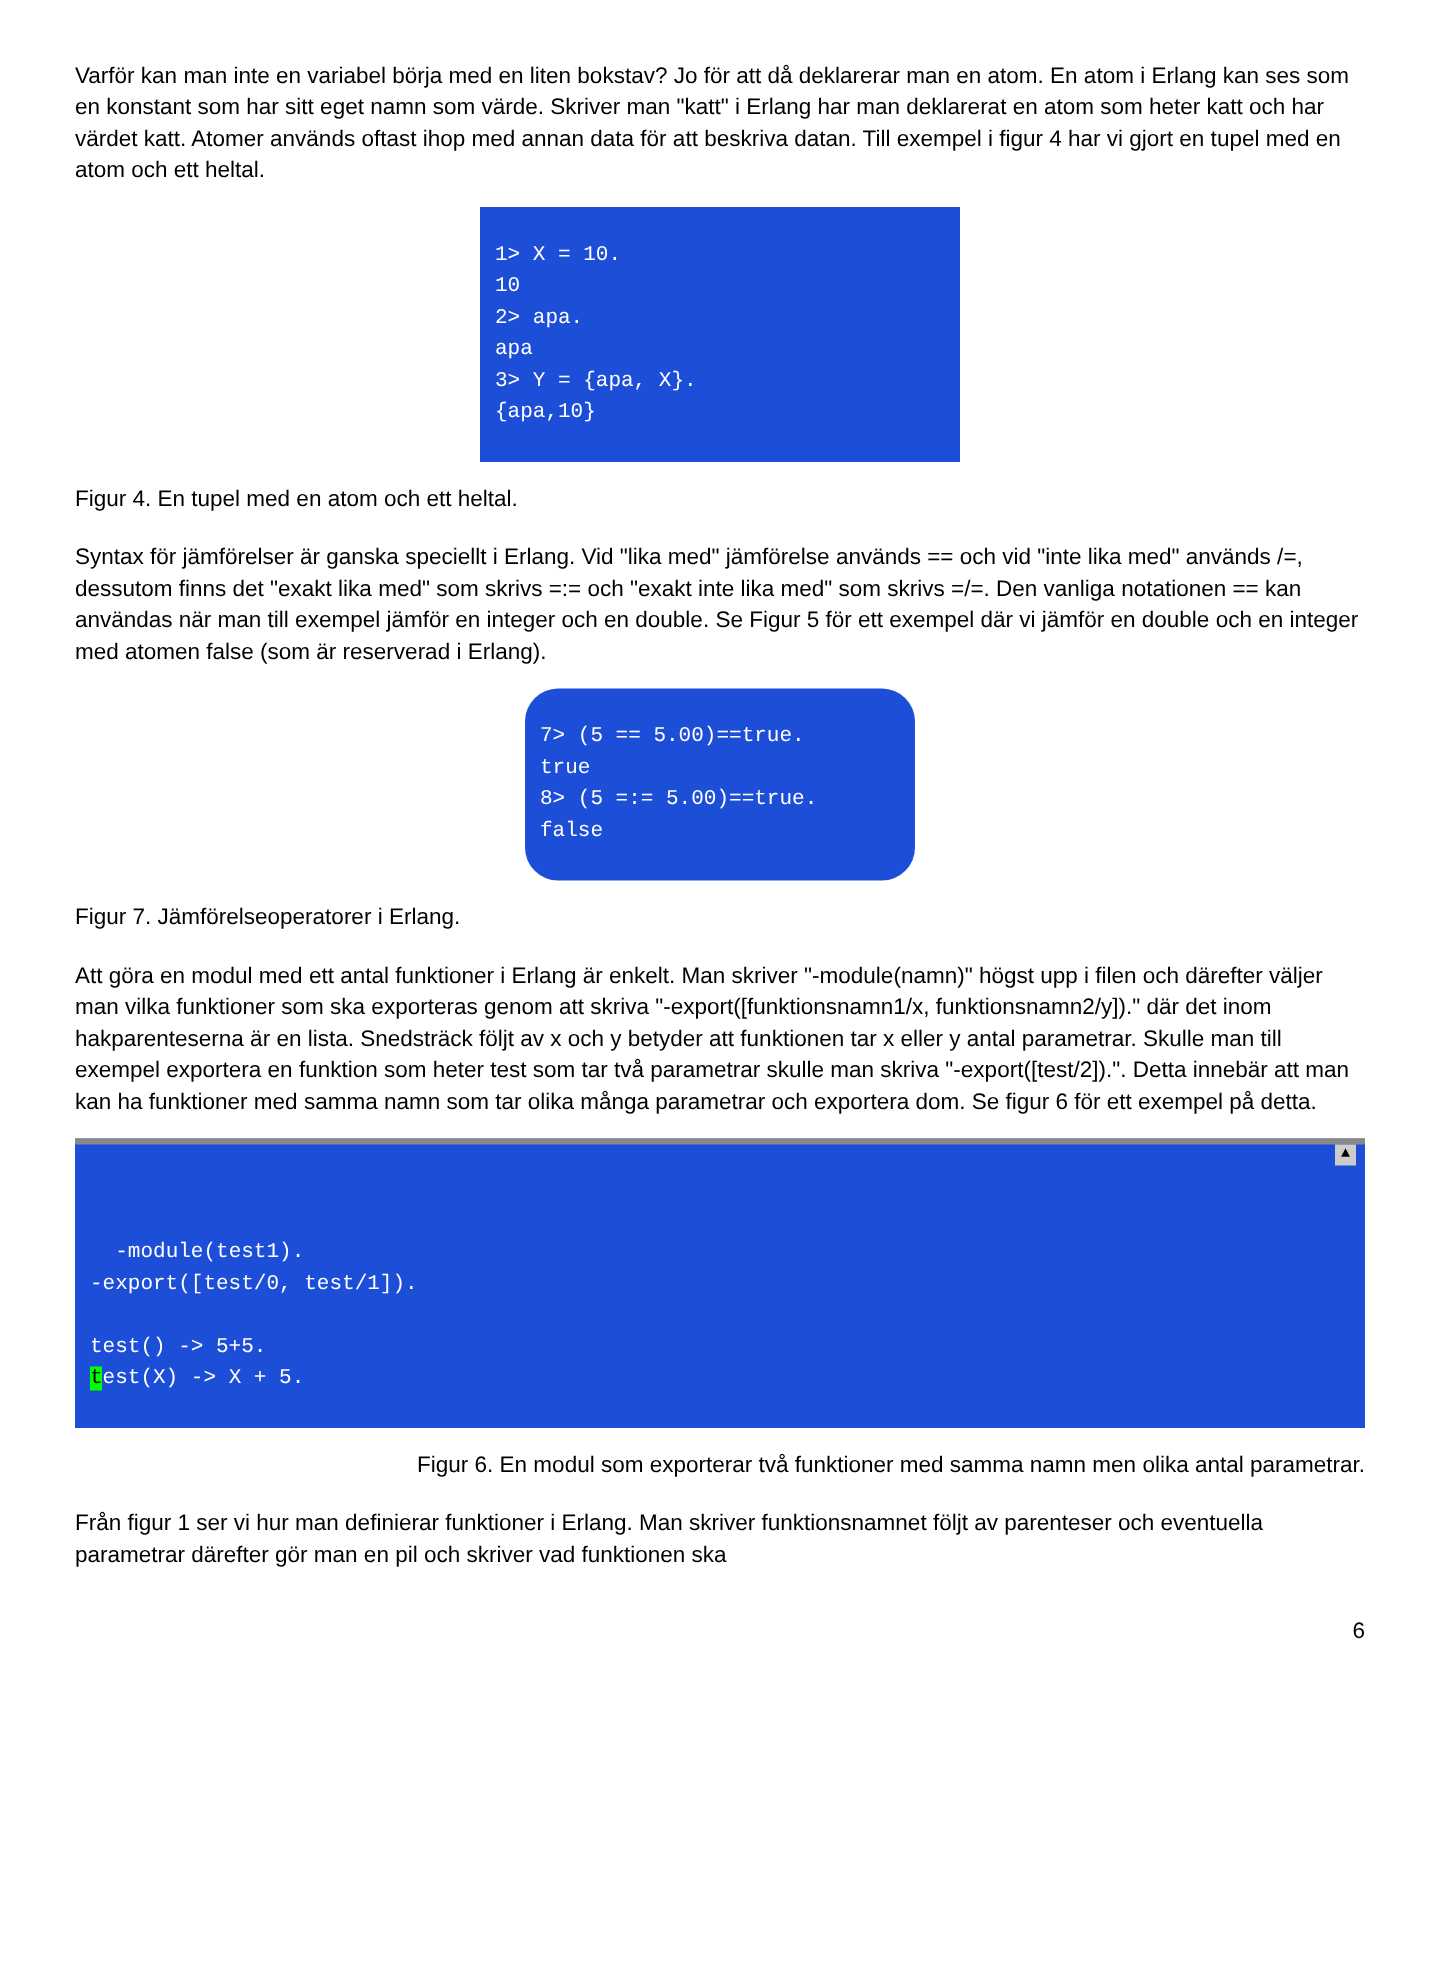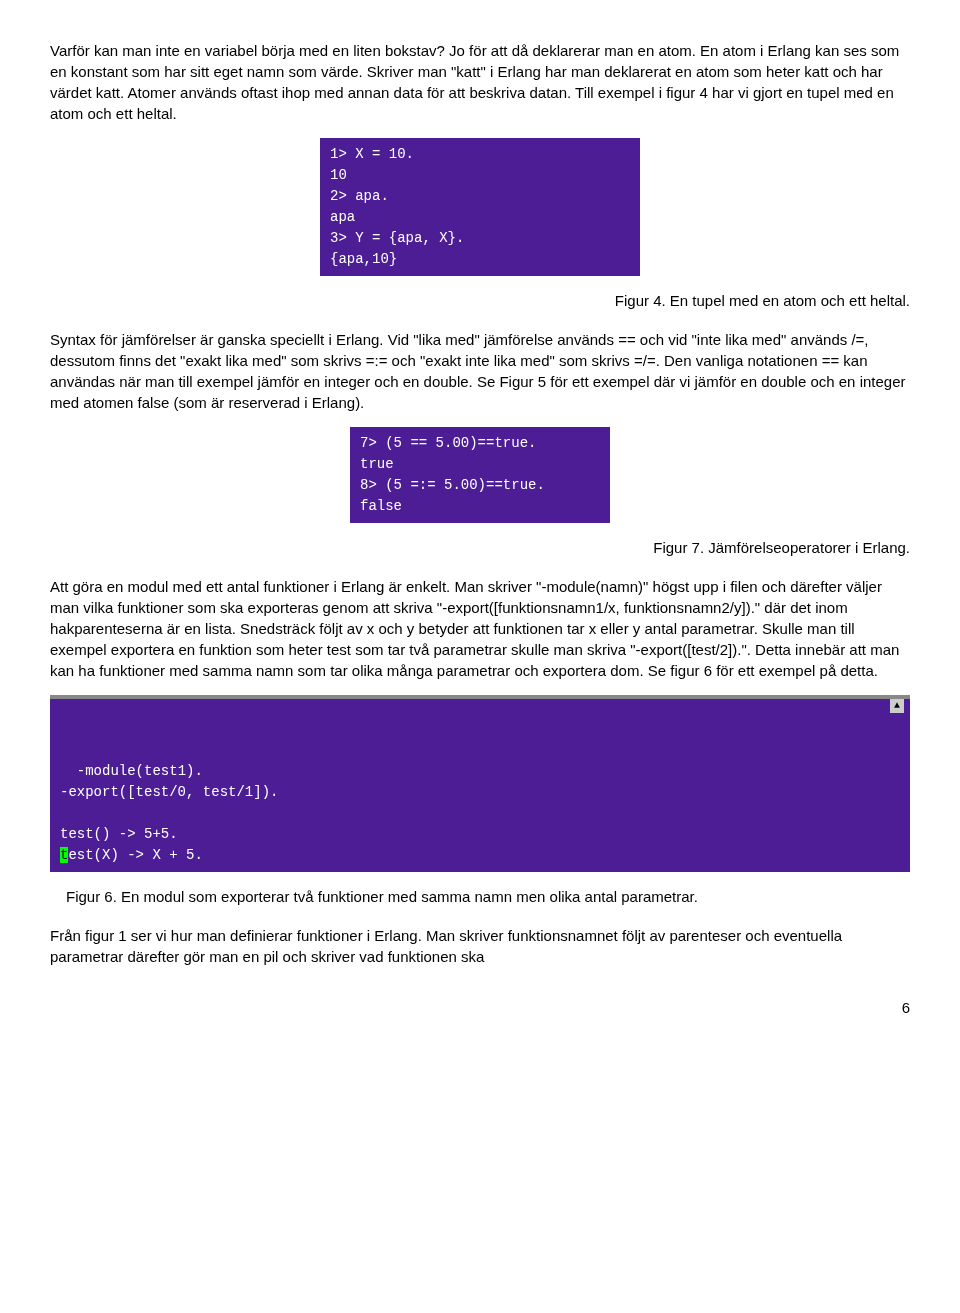--- a/index.html
+++ b/index.html
@@ -10,45 +10,45 @@
     background: #fff;
     margin: 0;
     padding: 40px 50px;
     width: 960px;
     box-sizing: border-box;
   }
   p {
     margin: 0 0 14px 0;
   }
   .code-block {
-    background: #4c1d95;
+    background: #1d4ed8;
     color: #fff;
     font-family: "Courier New", monospace;
     font-size: 14px;
     line-height: 1.5;
-    padding: 6px 10px;
+    padding: 22px 10px;
     margin: 14px auto;
     white-space: pre;
     display: block;
     width: fit-content;
   }
   .code-block.wide {
     width: 100%;
     box-sizing: border-box;
     margin: 14px 0;
     position: relative;
     padding-top: 24px;
   }
   .caption {
-    text-align: right;
+    text-align: left;
     margin: 6px 0 18px 0;
   }
   .caption.left {
-    text-align: left;
-    margin-left: 16px;
+    text-align: right;
+    margin-left: 4px;
   }
   .page-num {
     text-align: right;
     margin-top: 30px;
   }
   .cursor {
     background: #0f0;
     color: #000;
   }
   .scroll-arrow {
@@ -81,21 +81,21 @@
 10
 2&gt; apa.
 apa
 3&gt; Y = {apa, X}.
 {apa,10}</div>
 
 <p class="caption">Figur 4. En tupel med en atom och ett heltal.</p>
 
 <p>Syntax för jämförelser är ganska speciellt i Erlang. Vid "lika med" jämförelse används == och vid "inte lika med" används /=, dessutom finns det "exakt lika med" som skrivs =:= och "exakt inte lika med" som skrivs =/=. Den vanliga notationen == kan användas när man till exempel jämför en integer och en double. Se Figur 5 för ett exempel där vi jämför en double och en integer med atomen false (som är reserverad i Erlang).</p>
 
-<div class="code-block" style="min-width:240px;">7&gt; (5 == 5.00)==true.
+<div class="code-block" style="min-width:240px;border-radius:22px;">7&gt; (5 == 5.00)==true.
 true
 8&gt; (5 =:= 5.00)==true.
 false</div>
 
 <p class="caption">Figur 7. Jämförelseoperatorer i Erlang.</p>
 
 <p>Att göra en modul med ett antal funktioner i Erlang är enkelt. Man skriver "-module(namn)" högst upp i filen och därefter väljer man vilka funktioner som ska exporteras genom att skriva "-export([funktionsnamn1/x, funktionsnamn2/y])." där det inom hakparenteserna är en lista. Snedsträck följt av x och y betyder att funktionen tar x eller y antal parametrar. Skulle man till exempel exportera en funktion som heter test som tar två parametrar skulle man skriva "-export([test/2]).". Detta innebär att man kan ha funktioner med samma namn som tar olika många parametrar och exportera dom. Se figur 6 för ett exempel på detta.</p>
 
 <div class="code-block wide">
   <div class="topbar"></div>

